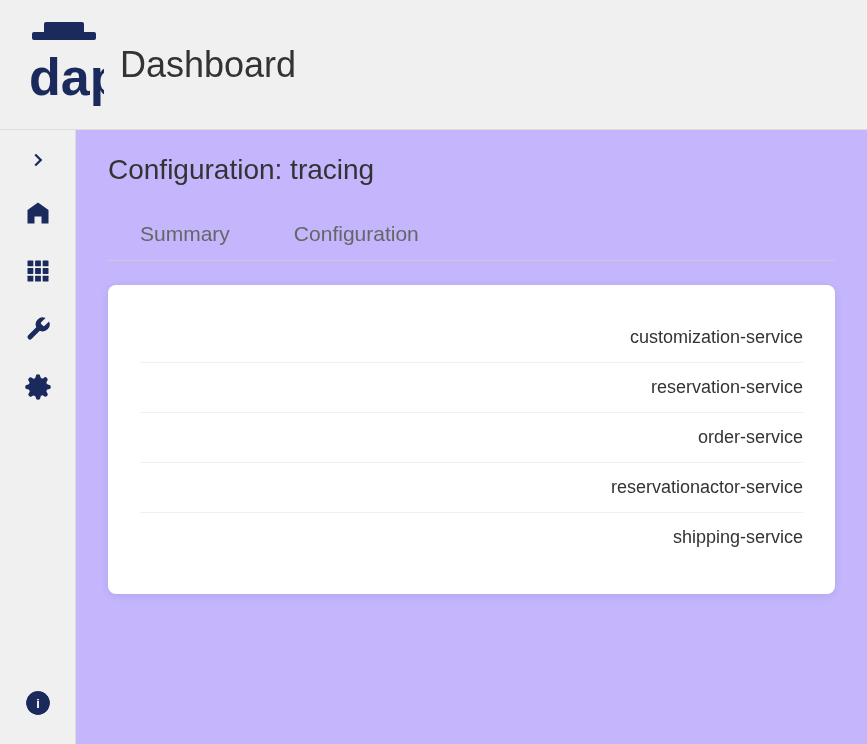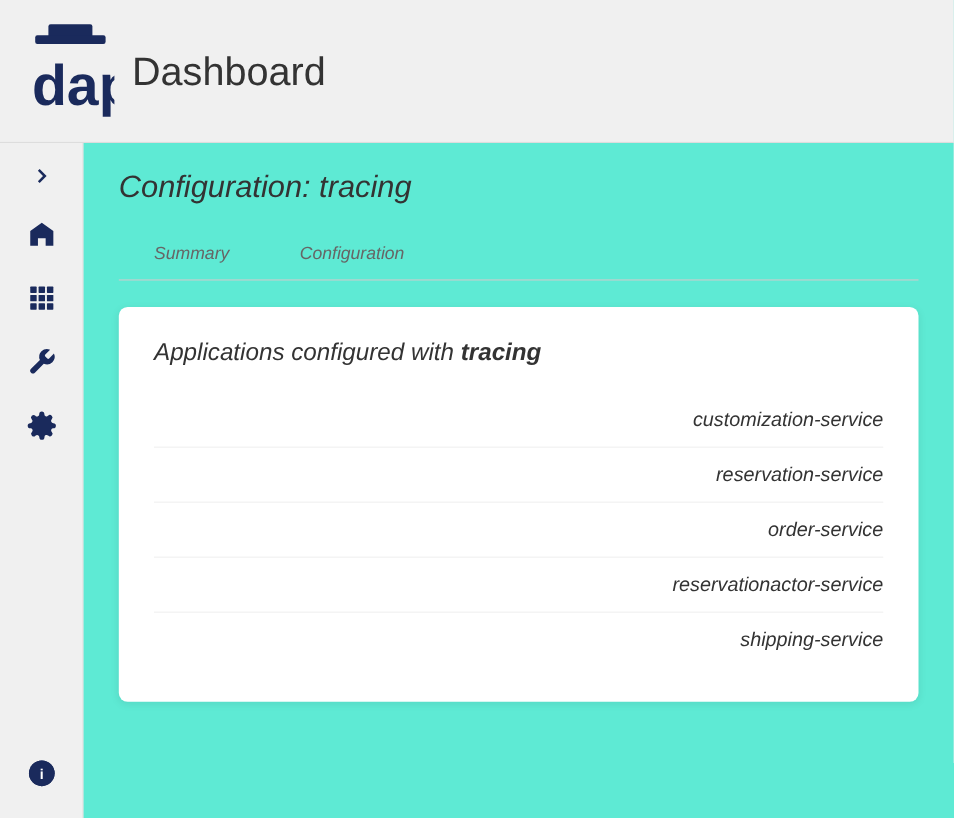--- a/index.html
+++ b/index.html
@@ -67,42 +67,41 @@
       display: flex;
       align-items: center;
       justify-content: center;
       cursor: pointer;
       color: #1a2a5c;
     }
 
     
     .main-content {
       flex: 1;
-      background: #5eead4;
+      background: #c4b5fd;
       padding: 24px 32px;
       overflow-y: auto;
-      font-style: italic;
     }
     .page-title {
       font-size: 28px;
       color: #333;
       font-weight: 400;
       margin-bottom: 24px;
     }
 
     
     .tabs {
       display: flex;
       border-bottom: 1px solid #ccc;
       margin-bottom: 24px;
     }
     .tab {
       padding: 12px 32px;
       cursor: pointer;
-      font-size: 16px;
+      font-size: 21px;
       color: #666;
       border-bottom: 3px solid transparent;
       margin-bottom: -1px;
     }
     .tab.active {
       color: #1a2a5c;
       border-bottom: 3px solid #1a2a5c;
       font-weight: 500;
     }
 
@@ -220,23 +219,20 @@
   <div class="main-content">
 
     <h1 class="page-title">Configuration: tracing</h1>
 
     <div class="tabs">
       <div class="tab">Summary</div>
       <div class="tab">Configuration</div>
     </div>
 
     <div class="card">
-      <div class="card-title">
-        <span>Applications configured with </span><strong>tracing</strong>
-      </div>
       <ul class="app-list">
 
       <li class="app-list-item">customization-service</li>
           <li class="app-list-item">reservation-service</li>
           <li class="app-list-item">order-service</li>
           <li class="app-list-item">reservationactor-service</li>
           <li class="app-list-item">shipping-service</li>
         </ul>
     </div>
 

